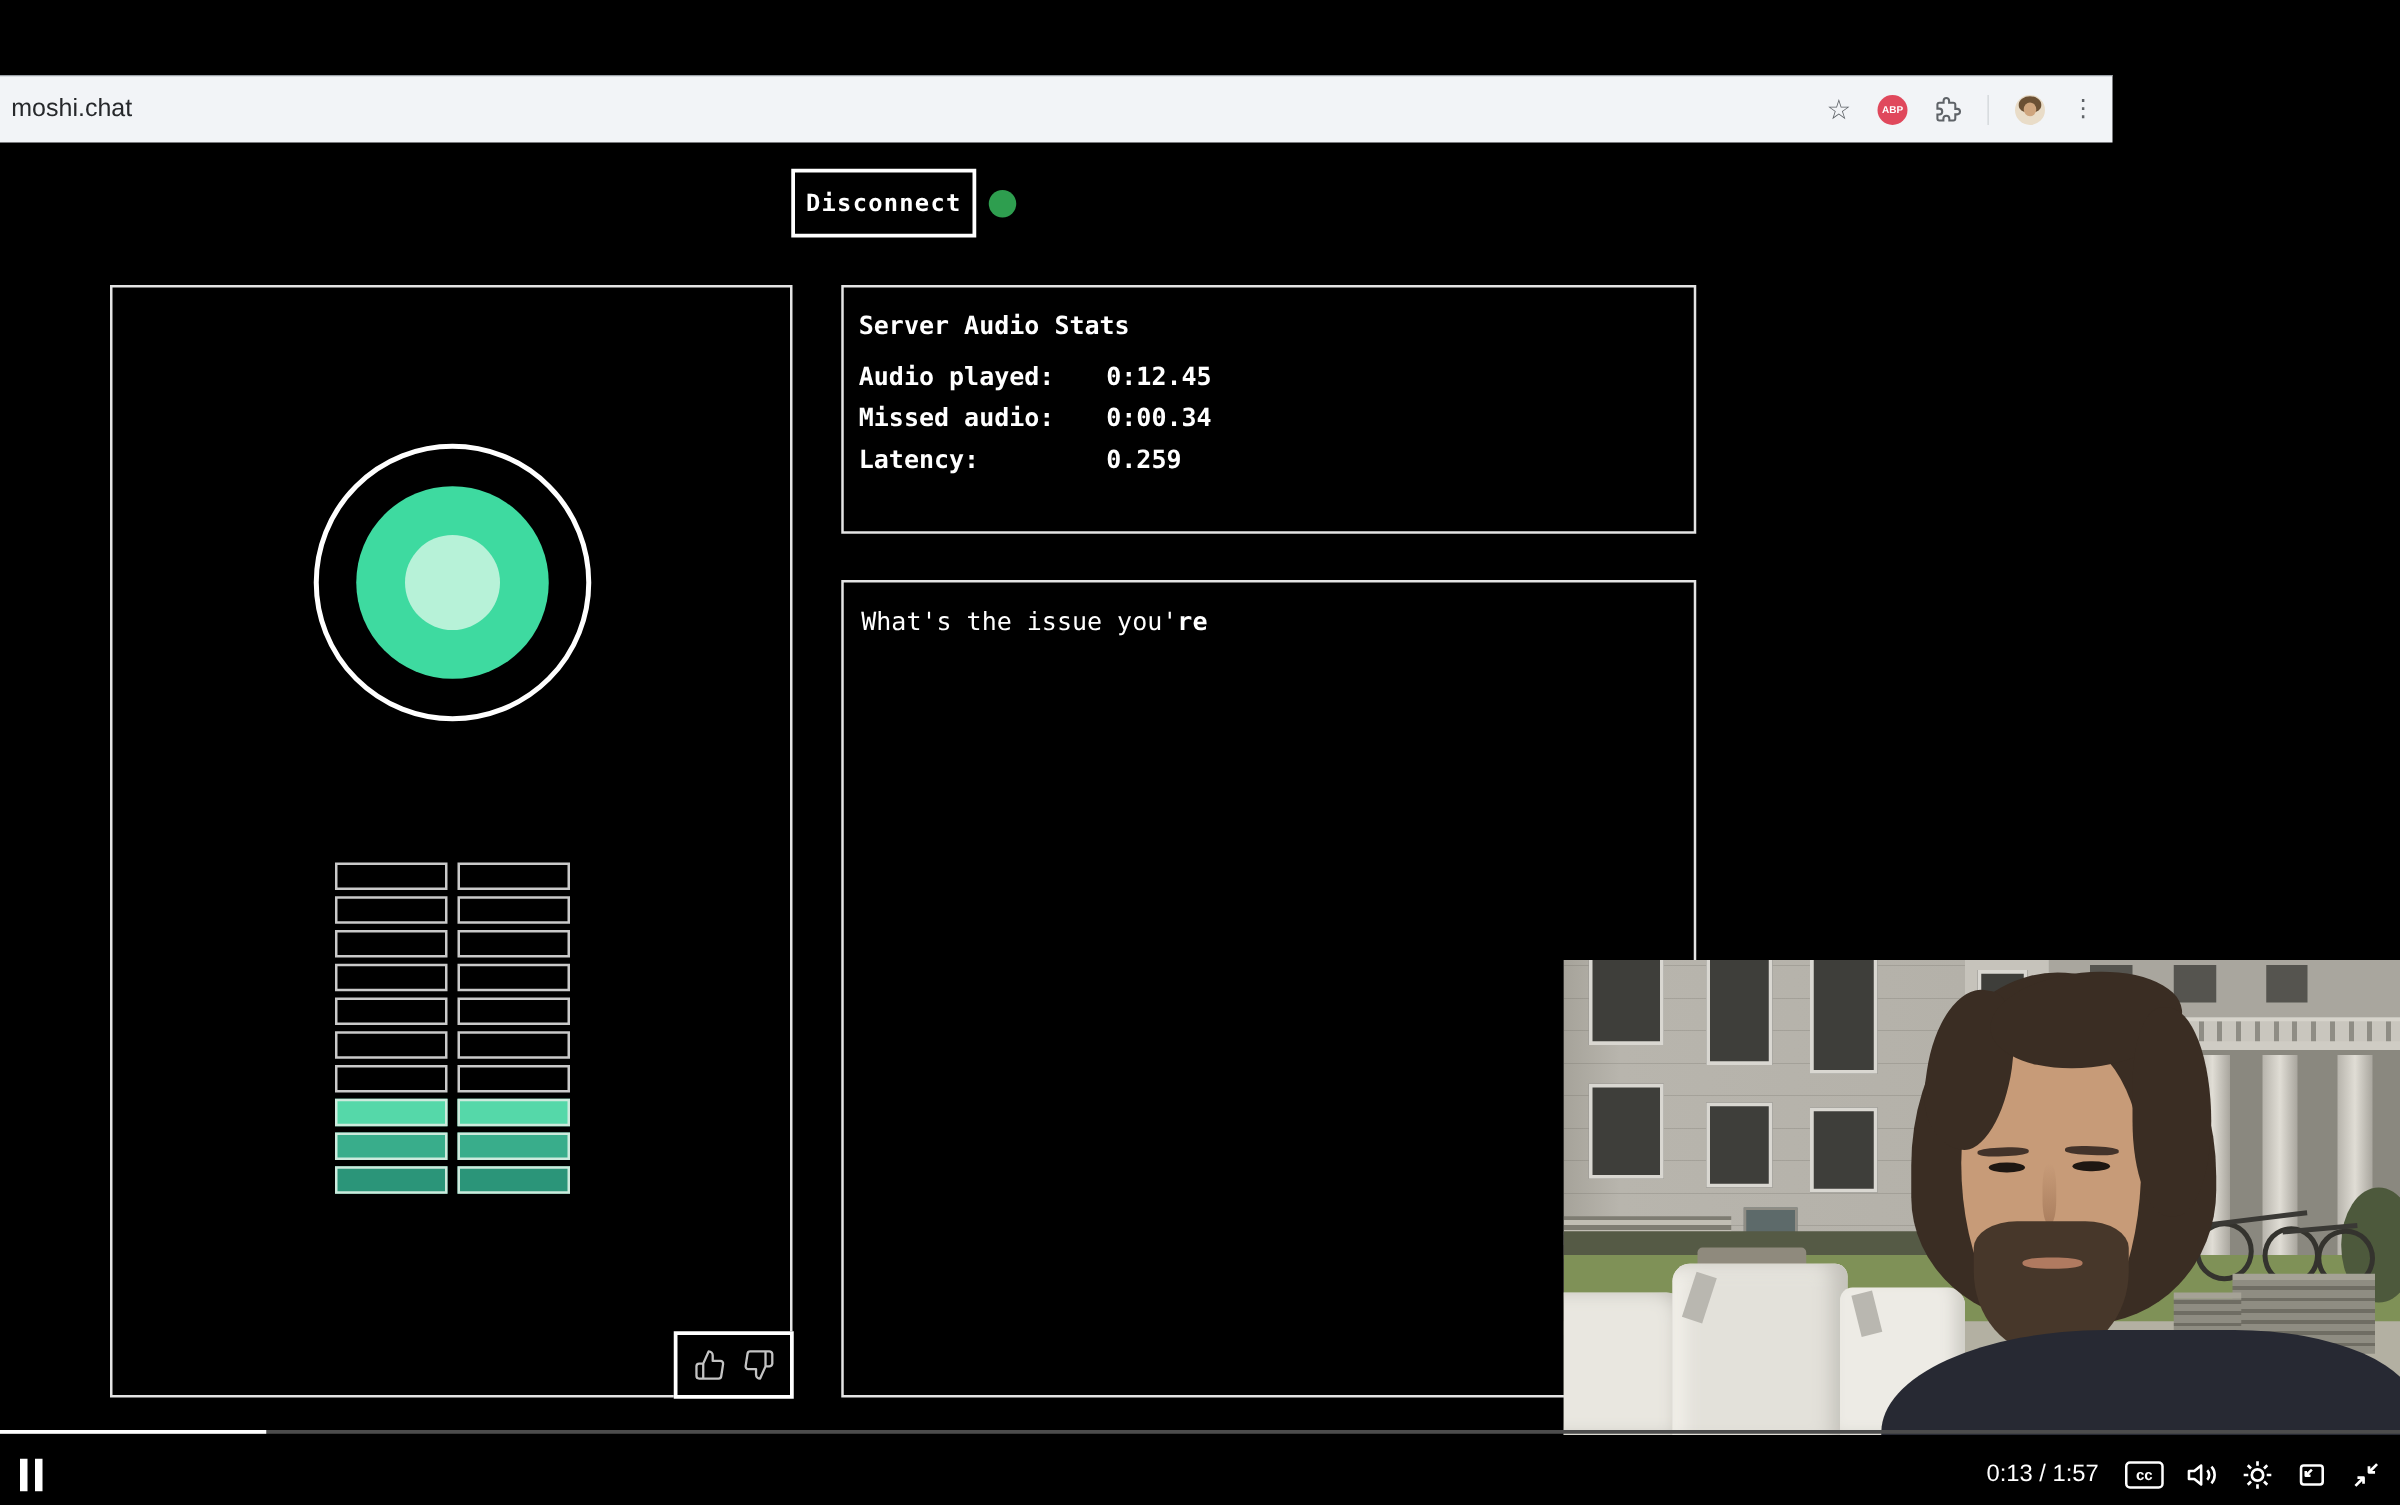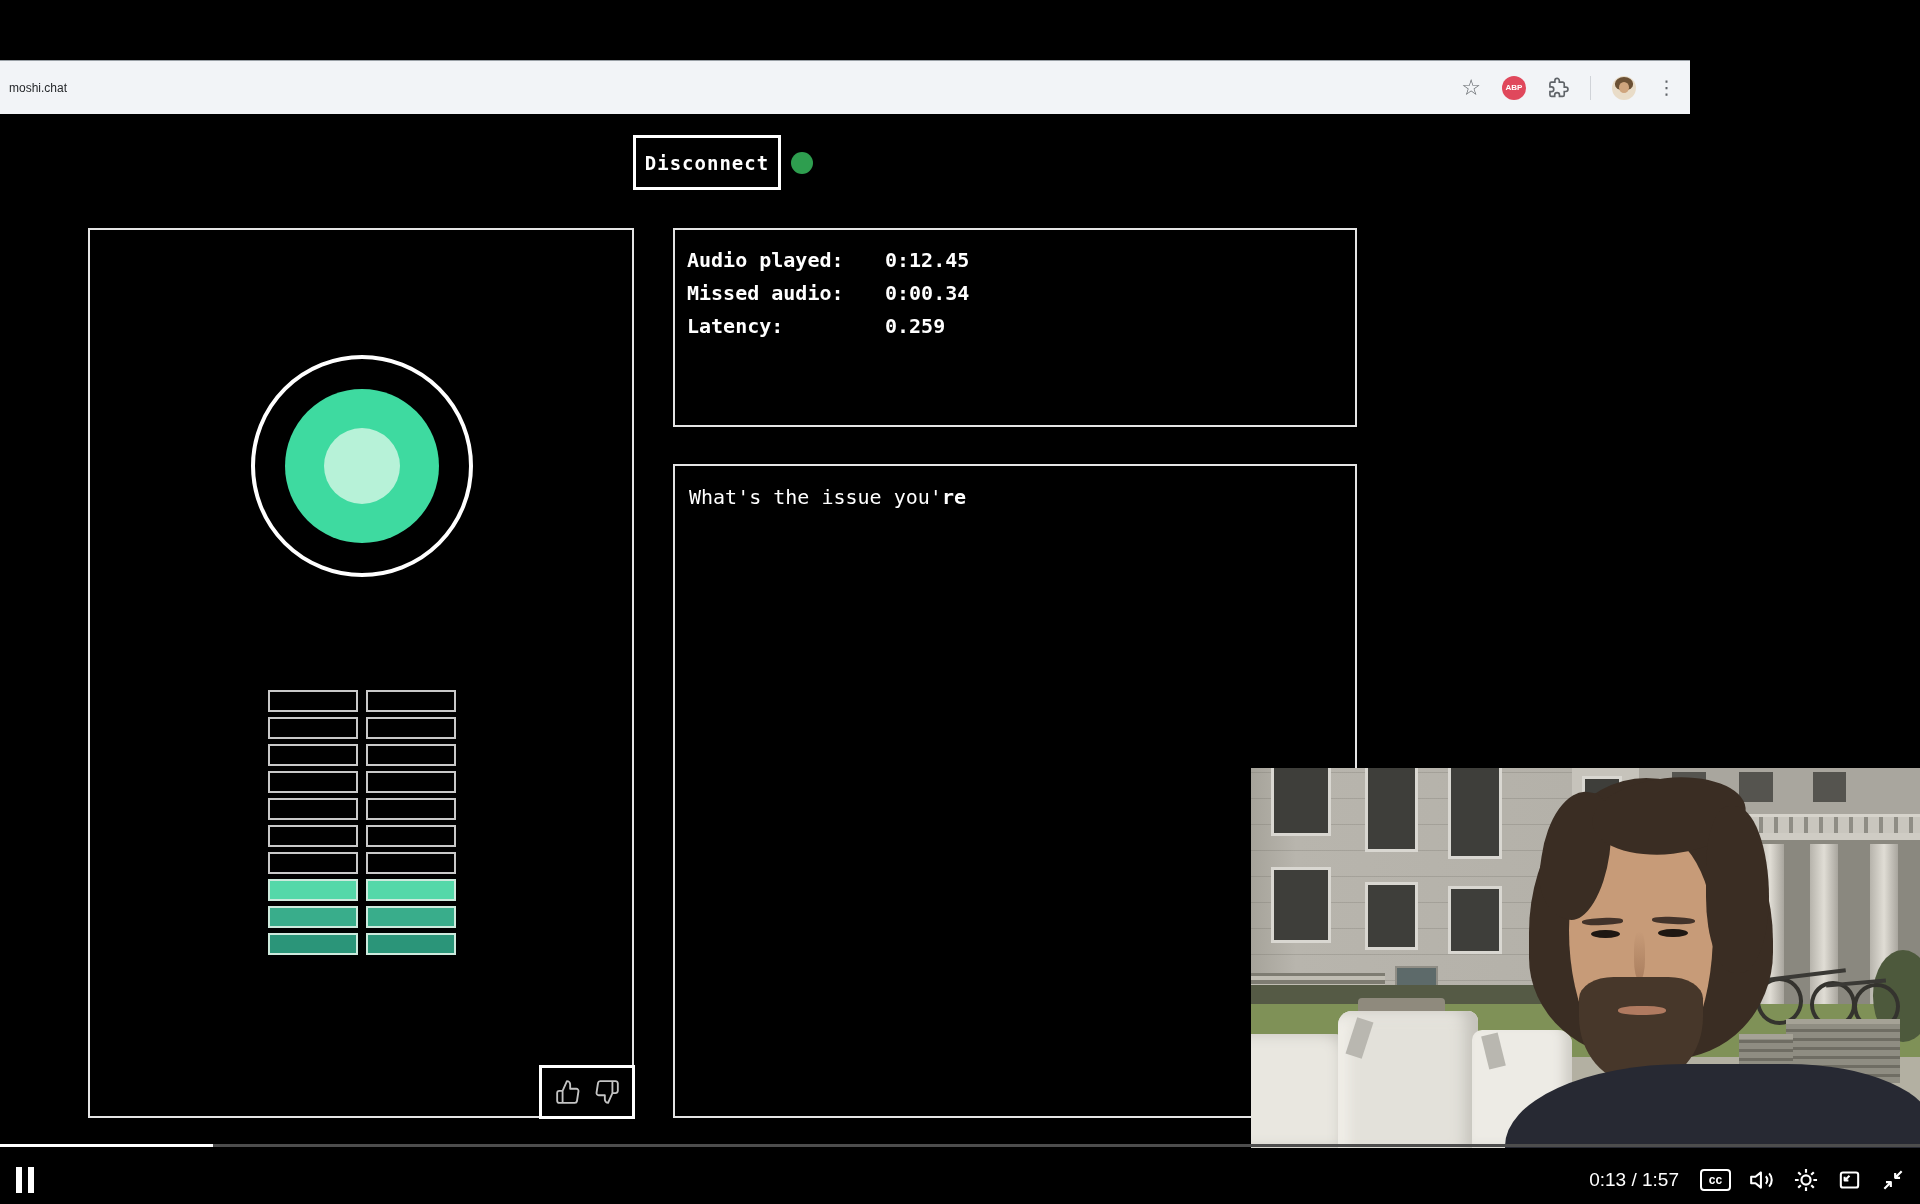--- a/index.html
+++ b/index.html
@@ -4,21 +4,21 @@
 <style>
   * { margin:0; padding:0; box-sizing:border-box; }
   html,body { background:#000; }
   .stage { position:relative; width:1920px; height:1204px; background:#000; overflow:hidden;
            font-family:"DejaVu Sans Mono", monospace; }
 
   
   .chrome-bar { position:absolute; left:0; top:60px; width:1690px; height:54px;
     background:#f2f4f7; border-top:1px solid #9aa0a6; display:flex; align-items:center;
     padding:0 14px 0 9px; font-family:"Liberation Sans", sans-serif; }
-  .url-text { font-size:12px; color:#26282b; }
+  .url-text { font-size:20px; color:#26282b; }
   .chrome-icons { margin-left:auto; display:flex; align-items:center; gap:21px; }
   .star-glyph { font-size:22px; color:#5f6368; line-height:1; }
   .abp-badge { width:24px; height:24px; border-radius:50%; background:#e0485c; color:#fff;
     font-size:8px; font-weight:bold; display:flex; align-items:center; justify-content:center; }
   .puzzle svg { display:block; }
   .chrome-sep { width:1px; height:24px; background:#d0d3d8; }
   .avatar { position:relative; width:24px; height:24px; border-radius:50%; background:#e9dcc8; overflow:hidden; }
   .avatar .hair { position:absolute; left:3px; top:1px; width:18px; height:13px; border-radius:50% 50% 40% 40%; background:#6b5034; }
   .avatar .face { position:absolute; left:7px; top:6px; width:10px; height:11px; border-radius:50%; background:#cfa57e; }
   .dots-glyph { font-size:19px; color:#5f6368; line-height:1; }
@@ -206,20 +206,21 @@
       <svg class="thumb" width="26" height="26" viewBox="0 0 24 24" fill="none" stroke="#c4c4c4" stroke-width="1.7" stroke-linejoin="round">
         <path d="M14 9V5a3 3 0 0 0-3-3l-4 9v11h11.28a2 2 0 0 0 2-1.7l1.38-9a2 2 0 0 0-2-2.3zM7 22H4a2 2 0 0 1-2-2v-7a2 2 0 0 1 2-2h3"></path>
       </svg>
       <svg class="thumb" width="26" height="26" viewBox="0 0 24 24" fill="none" stroke="#c4c4c4" stroke-width="1.7" stroke-linejoin="round">
         <path d="M10 15v4a3 3 0 0 0 3 3l4-9V2H5.72a2 2 0 0 0-2 1.7l-1.38 9a2 2 0 0 0 2 2.3zm7-13h2.67A2.31 2.31 0 0 1 22 4v7a2.31 2.31 0 0 1-2.33 2H17"></path>
       </svg>
     </div>
   </div>
 
   <div class="panel stats-panel">
+    <div class="stats-title">Server Audio Stats</div>
     <div class="stats-row"><span class="stats-label">Audio played:</span><span>0:12.45</span></div>
     <div class="stats-row"><span class="stats-label">Missed audio:</span><span>0:00.34</span></div>
     <div class="stats-row"><span class="stats-label">Latency:</span><span>0.259</span></div>
   </div>
 
   <div class="panel transcript-panel">
     <div class="transcript-line"><span>What's the issue you'</span><b>re</b></div>
   </div>
 
   <div class="webcam">

